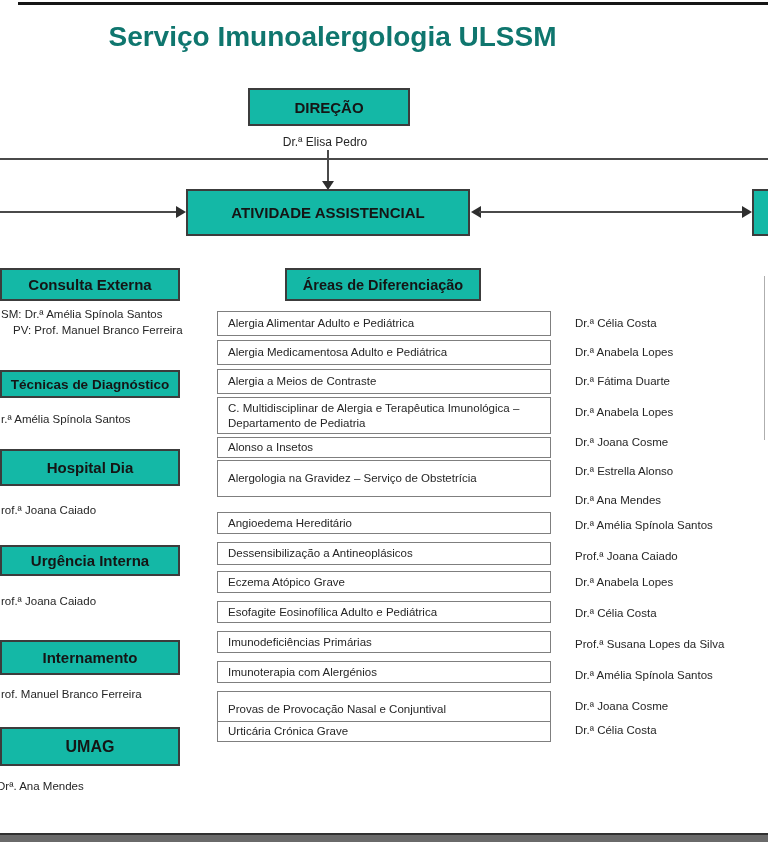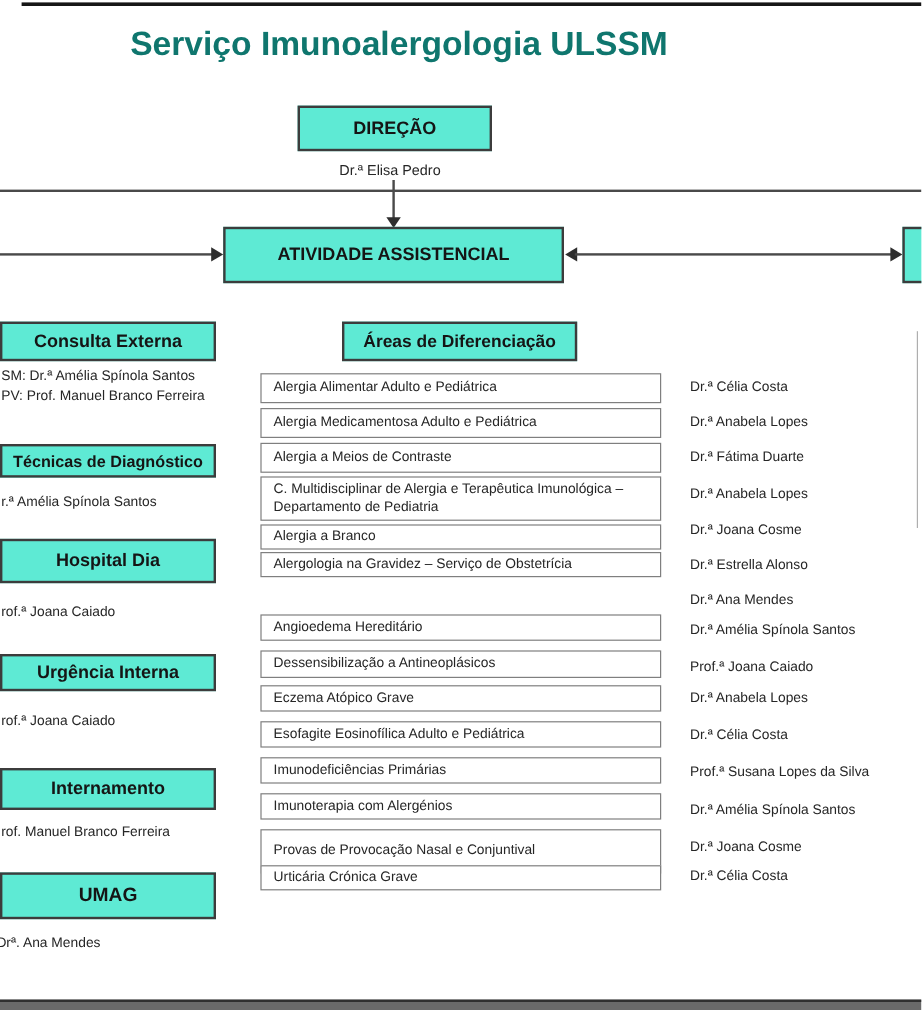--- a/index.html
+++ b/index.html
@@ -5,21 +5,21 @@
   html,body{margin:0;padding:0;background:#ffffff;}
   #page{
     position:relative;width:768px;height:842px;overflow:hidden;
     background:#ffffff;font-family:"Liberation Sans",sans-serif;color:#1a1a1a;
   }
   .abs{position:absolute;}
   
   #title{left:0;top:21px;width:665px;text-align:center;font-size:28px;font-weight:bold;color:#0f766e;}
   
   .hdr-box{
-    background:#5eead4;border:2px solid #3c3c3c;box-sizing:border-box;
+    background:#14b8a6;border:2px solid #3c3c3c;box-sizing:border-box;
     display:flex;align-items:center;justify-content:center;
     font-weight:bold;font-size:15px;color:#151515;text-align:center;
   }
   
   .hline{background:#4a4a4a;height:2px;}
   .vline{background:#4a4a4a;width:2px;}
   .arrow-down{width:0;height:0;border-left:6px solid transparent;border-right:6px solid transparent;border-top:9px solid #2e2e2e;}
   .arrow-right{width:0;height:0;border-top:6px solid transparent;border-bottom:6px solid transparent;border-left:10px solid #2e2e2e;}
   .arrow-left{width:0;height:0;border-top:6px solid transparent;border-bottom:6px solid transparent;border-right:10px solid #2e2e2e;}
   
@@ -57,21 +57,21 @@
 
   <div class="abs arrow-left" style="left:471px;top:206px;"></div>
   <div class="abs hline" style="left:479px;top:211px;width:264px;"></div>
   <div class="abs arrow-right" style="left:742px;top:206px;"></div>
 
   <div class="abs hdr-box" style="left:752px;top:189px;width:40px;height:47px;"></div>
   <div class="abs" style="left:764px;top:276px;width:1px;height:164px;background:#aeaeae;"></div>
 
   <div class="abs hdr-box" style="left:0;top:268px;width:180px;height:33px;">Consulta Externa</div>
   <div class="abs staff" style="left:1px;top:306px;">SM: Dr.ª Amélia Spínola Santos</div>
-  <div class="abs staff" style="left:1px;top:322px;">PV: Prof. Manuel Branco Ferreira</div>
+  <div class="abs staff" style="left:1px;top:322px;padding-left:12px;">PV: Prof. Manuel Branco Ferreira</div>
 
   <div class="abs hdr-box" style="left:0;top:370px;width:180px;height:28px;font-size:13.5px;">Técnicas de Diagnóstico</div>
   <div class="abs staff" style="left:1px;top:411px;">r.ª Amélia Spínola Santos</div>
 
   <div class="abs hdr-box" style="left:0;top:449px;width:180px;height:37px;">Hospital Dia</div>
   <div class="abs staff" style="left:1px;top:502px;">rof.ª Joana Caiado</div>
 
   <div class="abs hdr-box" style="left:0;top:545px;width:180px;height:31px;">Urgência Interna</div>
   <div class="abs staff" style="left:1px;top:593px;">rof.ª Joana Caiado</div>
 
@@ -88,24 +88,24 @@
 
   <div class="abs item-box" style="top:340px;height:25px;">Alergia Medicamentosa Adulto e Pediátrica</div>
   <div class="abs resp-name" style="top:346px;">Dr.ª Anabela Lopes</div>
 
   <div class="abs item-box" style="top:369px;height:25px;">Alergia a Meios de Contraste</div>
   <div class="abs resp-name" style="top:375px;">Dr.ª Fátima Duarte</div>
 
   <div class="abs item-box" style="top:397px;height:37px;">C. Multidisciplinar de Alergia e Terapêutica Imunológica – Departamento de Pediatria</div>
   <div class="abs resp-name" style="top:406px;">Dr.ª Anabela Lopes</div>
 
-  <div class="abs item-box" style="top:437px;height:21px;">Alergia a Branco</div>
+  <div class="abs item-box" style="top:437px;height:21px;">Alonso a Insetos</div>
   <div class="abs resp-name" style="top:436px;">Dr.ª Joana Cosme</div>
 
-  <div class="abs item-box" style="top:460px;height:21px;">Alergologia na Gravidez – Serviço de Obstetrícia</div>
+  <div class="abs item-box" style="top:460px;height:37px;">Alergologia na Gravidez – Serviço de Obstetrícia</div>
   <div class="abs resp-name" style="top:465px;">Dr.ª Estrella Alonso</div>
 
   <div class="abs resp-name" style="top:494px;">Dr.ª Ana Mendes</div>
 
   <div class="abs item-box" style="top:512px;height:22px;">Angioedema Hereditário</div>
   <div class="abs resp-name" style="top:519px;">Dr.ª Amélia Spínola Santos</div>
 
   <div class="abs item-box" style="top:542px;height:23px;">Dessensibilização a Antineoplásicos</div>
   <div class="abs resp-name" style="top:550px;">Prof.ª Joana Caiado</div>
 

